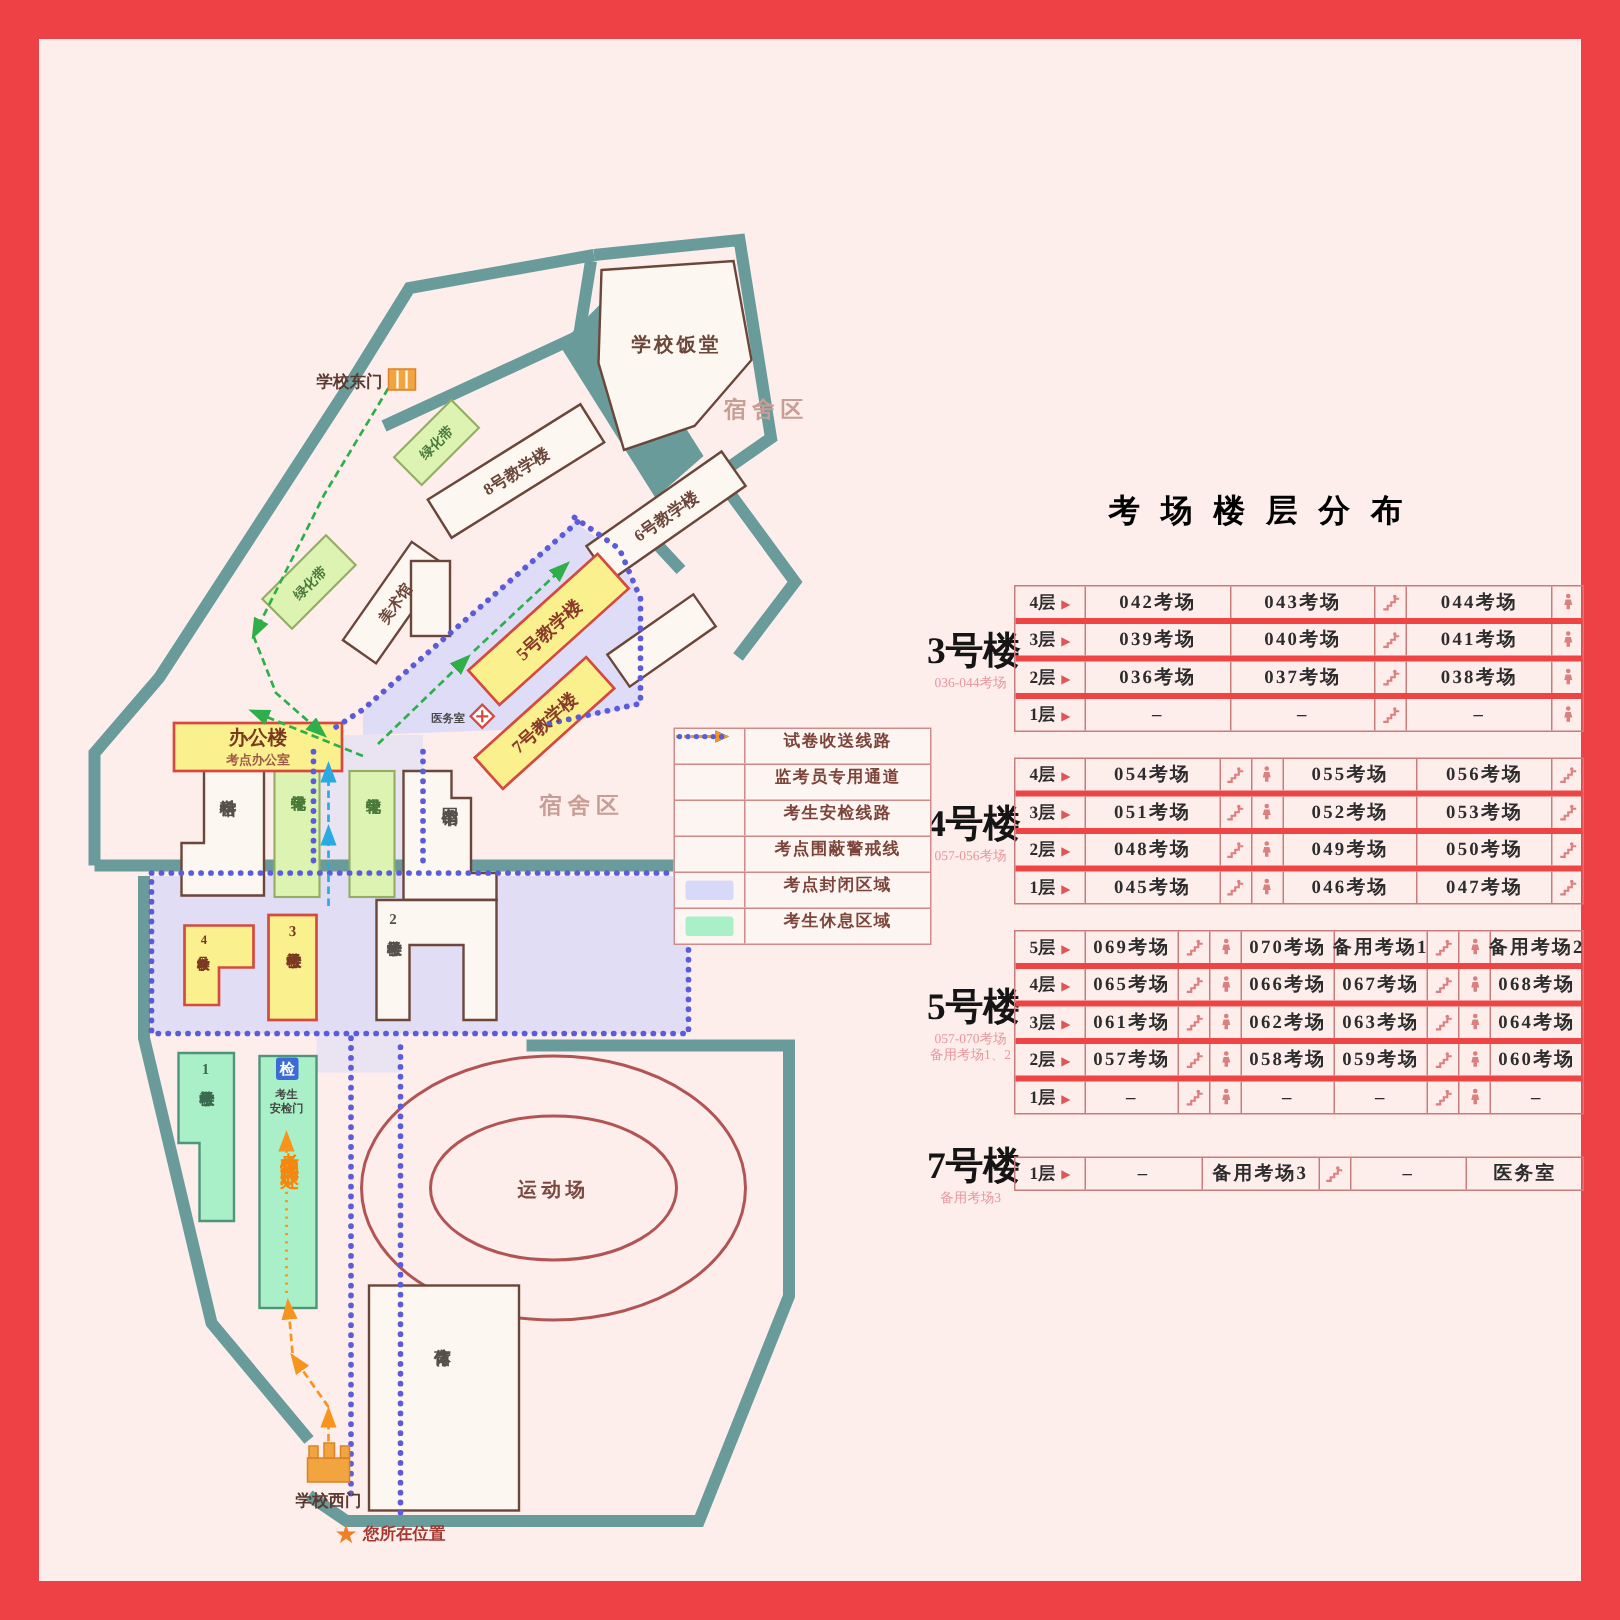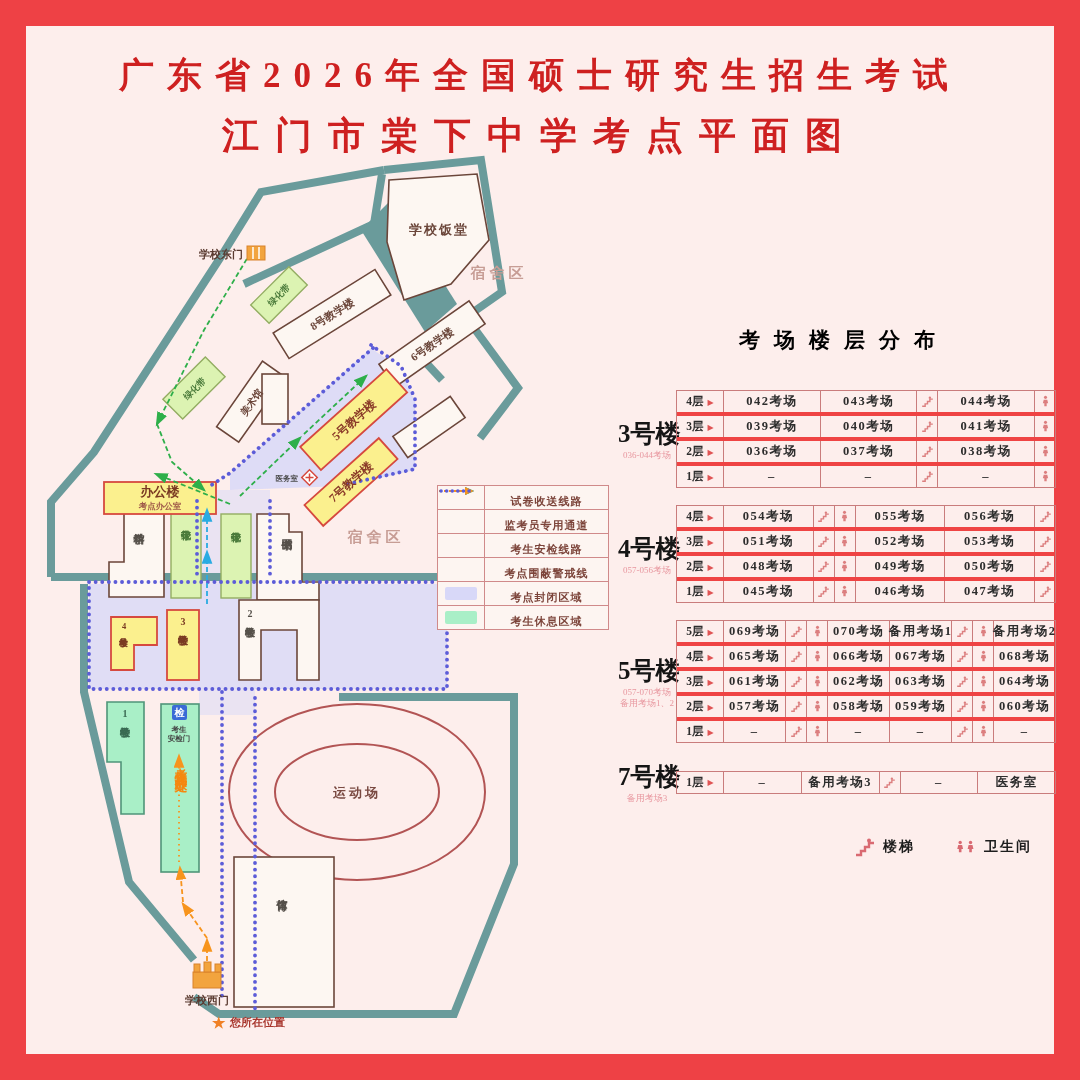--- a/index.html
+++ b/index.html
@@ -2,27 +2,27 @@
 <html><head>
 <meta charset="utf-8">
 <style>
   html,body{margin:0;padding:0}
   body{font-family:"Liberation Serif","DejaVu Serif",serif;background:#fff}
   .page{position:relative;width:1080px;height:1080px;background:#ee4145;overflow:hidden}
   .inner{position:absolute;left:26px;top:26px;right:26px;bottom:26px;background:#fdeeec}
   .titles{position:absolute;left:0;top:26px;width:100%;text-align:center;color:#ce2020}
   .t1{font-size:35px;font-weight:bold;letter-spacing:13px;white-space:nowrap}
   .t2{font-size:37px;font-weight:bold;letter-spacing:16px;margin-top:12px;white-space:nowrap}
-  .map{position:absolute;left:18px;top:126px;width:560px;height:905px}
+  .map{position:absolute;left:30px;top:126px;width:560px;height:905px}
   .map svg{position:absolute;left:0;top:0}
   .map text{font-family:"Liberation Serif","DejaVu Serif",serif;font-weight:bold}
   .vtext{writing-mode:vertical-rl;text-orientation:upright}
   
   .legend{position:absolute;left:393px;top:333px;width:170px;background:#fdf5f1;border:1px solid #d08a8a;z-index:5}
-  .lgrow{display:flex;align-items:flex-end;height:23px;border-bottom:1px solid #d08a8a}
+  .lgrow{display:flex;align-items:flex-start;height:23px;border-bottom:1px solid #d08a8a}
   .lgrow:last-child{border-bottom:none}
   .lgsw{width:46px;display:flex;align-items:center;justify-content:center;border-right:1px solid #d08a8a;align-self:stretch}
   .lgsw svg{width:38px;height:10px}
   .swarea{width:32px;height:13px;border-radius:2px}
   .lglabel{flex:1;text-align:center;font-size:11px;font-weight:bold;color:#7c443a;letter-spacing:1px}
   
   .panel{position:absolute;left:592px;top:300px;width:438px}
   .ptitle{text-align:center;font-size:21px;font-weight:bold;color:#000000;letter-spacing:14px;padding-left:14px;margin-bottom:36px;white-space:nowrap}
   .bblock{display:flex;align-items:center;margin-bottom:17px}
   .bblock.gap{}
@@ -42,24 +42,20 @@
   .pfooter{display:flex;justify-content:flex-end;gap:40px;margin-top:32px;margin-right:24px;align-items:center}
   .pfitem{display:flex;align-items:center;gap:7px;font-size:14px;font-weight:bold;color:#1d1d1d;letter-spacing:2px}
   .pfitem svg{width:22px;height:22px}
 </style>
 </head>
 <body>
 
 <div class="page">
  <div class="inner">
 
-  <div class="titles">
-    <div class="t1">广东省2026年全国硕士研究生招生考试</div>
-    <div class="t2">江门市棠下中学考点平面图</div>
-  </div>
 
   <div class="map">
     <svg width="560" height="905" viewBox="0 0 560 905">
       <defs>
         <marker id="mg" markerWidth="9" markerHeight="8" refX="6.5" refY="3" orient="auto">
               <path d="M0,0 L8,3 L0,6 Z" fill="#2eaf4a"></path>
             </marker>
         <marker id="mb" markerWidth="9" markerHeight="8" refX="6.5" refY="3" orient="auto">
               <path d="M0,0 L8,3 L0,6 Z" fill="#29abe2"></path>
             </marker>
@@ -665,34 +661,16 @@
                     <circle cx="15" cy="4.5" r="2" fill="#dc7f7f"></circle>
                     <path d="M2 19 L7 19 7 15 11 15 11 11 15 11 15 7 20 7" fill="none" stroke="#dc7f7f" stroke-width="2.4"></path>
                   </svg>
                 </div>
                 <div class="cell c-room">–</div>
                 <div class="cell c-room">医务室</div>
               </div>
             </div>
           </div>
         </div>
-    <div class="pfooter">
-          <div class="pfitem">
-            <svg class="ic" viewBox="0 0 22 22">
-              <circle cx="15" cy="4.5" r="2" fill="#d96a72"></circle>
-              <path d="M2 19 L7 19 7 15 11 15 11 11 15 11 15 7 20 7" fill="none" stroke="#d96a72" stroke-width="2.4"></path>
-            </svg>
-            <span>楼梯</span>
-          </div>
-          <div class="pfitem">
-            <svg class="ic" viewBox="0 0 34 22">
-              <circle cx="8" cy="4" r="2.6" fill="#d96a72"></circle>
-              <path d="M5 8 L11 8 12.5 14 10 14 10 19 6 19 6 14 3.5 14 Z" fill="#d96a72"></path>
-              <circle cx="24" cy="4" r="2.6" fill="#d96a72"></circle>
-              <path d="M21 8 L27 8 28.5 14 26 14 26 19 22 19 22 14 19.5 14 Z" fill="#d96a72"></path>
-            </svg>
-            <span>卫生间</span>
-          </div>
-        </div>
   </div>
 
  </div>
 </div>
 
 </body></html>

